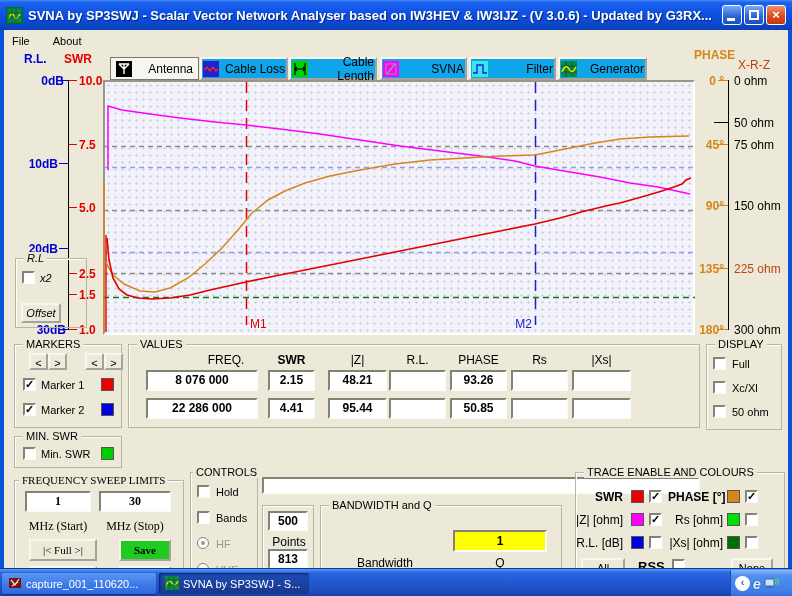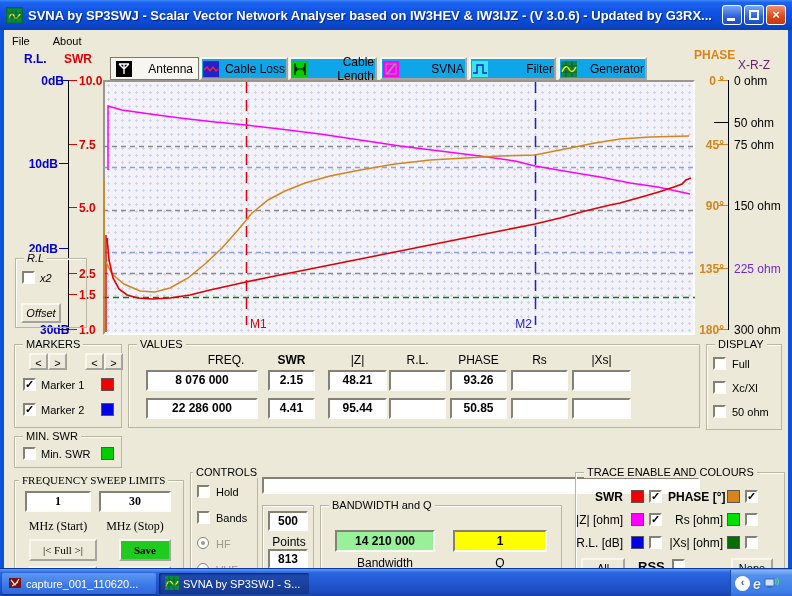--- a/index.html
+++ b/index.html
@@ -157,38 +157,38 @@
         <rect width="16" height="16" fill="#0c8a44"></rect>
         <path d="M0 5 H16 M0 11 H16 M5 0 V16 M11 0 V16" stroke="#065c2c" stroke-width="1"></path>
         <path d="M1 11 Q5 2 8 8 T15 6" stroke="#ffe600" stroke-width="1.4" fill="none"></path>
       </svg></span>
   <span class="lbl">Generator</span>
 </div>
 
 <div class="axlbl blue" style="left:24px;top:52px;">R.L.</div>
 <div class="axlbl red" style="left:64px;top:52px;">SWR</div>
 <div class="axlbl orange" style="left:694px;top:48px;">PHASE</div>
-<div class="axlbl" style="left:738px;top:58px;color:#701a75;font-weight:normal;">X-R-Z</div>
+<div class="axlbl" style="left:738px;top:58px;color:#c2410c;font-weight:normal;">X-R-Z</div>
 
 <div class="tick" style="left:68px;top:80px;width:1px;height:250px;"></div>
 <div class="tick" style="left:59px;top:80px;width:9px;height:1px;background:#0000cd;"></div>
 <div class="tick" style="left:59px;top:163px;width:9px;height:1px;background:#0000cd;"></div>
 <div class="tick" style="left:59px;top:248px;width:9px;height:1px;background:#0000cd;"></div>
 <div class="tick" style="left:59px;top:329px;width:9px;height:1px;background:#0000cd;"></div>
 <div class="tick" style="left:69px;top:80px;width:8px;height:1px;background:#e00000;"></div>
 <div class="tick" style="left:69px;top:144px;width:8px;height:1px;background:#e00000;"></div>
 <div class="tick" style="left:69px;top:207px;width:8px;height:1px;background:#e00000;"></div>
 <div class="tick" style="left:69px;top:273px;width:8px;height:1px;background:#e00000;"></div>
 <div class="tick" style="left:69px;top:294px;width:8px;height:1px;background:#e00000;"></div>
 <div class="tick" style="left:69px;top:329px;width:8px;height:1px;background:#e00000;"></div>
 
 <div class="axlbl blue" style="left:30px;top:74px;width:34px;text-align:right;">0dB</div>
 <div class="axlbl blue" style="left:24px;top:157px;width:34px;text-align:right;">10dB</div>
 <div class="axlbl blue" style="left:24px;top:242px;width:34px;text-align:right;">20dB</div>
-<div class="axlbl blue" style="left:40px;top:323px;width:34px;">30dB</div>
+<div class="axlbl blue" style="left:32px;top:323px;width:34px;text-align:right;">30dB</div>
 <div class="axlbl red" style="left:79px;top:74px;">10.0</div>
 <div class="axlbl red" style="left:79px;top:138px;">7.5</div>
 <div class="axlbl red" style="left:79px;top:201px;">5.0</div>
 <div class="axlbl red" style="left:79px;top:267px;">2.5</div>
 <div class="axlbl red" style="left:79px;top:288px;">1.5</div>
 <div class="axlbl red" style="left:79px;top:323px;">1.0</div>
 
 <div class="gbox" style="left:15px;top:258px;width:72px;height:70px;font-style:italic;">
   <span class="gtitle">R.L</span>
   <div class="cb" style="left:6px;top:12px;"></div>
@@ -206,21 +206,21 @@
 
 <div class="axlbl orange" style="left:688px;top:74px;width:36px;text-align:right;">0 °</div>
 <div class="axlbl orange" style="left:688px;top:138px;width:36px;text-align:right;">45°</div>
 <div class="axlbl orange" style="left:688px;top:199px;width:36px;text-align:right;">90°</div>
 <div class="axlbl orange" style="left:688px;top:262px;width:36px;text-align:right;">135°</div>
 <div class="axlbl orange" style="left:688px;top:323px;width:36px;text-align:right;">180°</div>
 <div class="axlbl" style="left:734px;top:74px;color:#000;font-weight:normal;font-size:12px;">0 ohm</div>
 <div class="axlbl" style="left:734px;top:116px;color:#000;font-weight:normal;font-size:12px;">50 ohm</div>
 <div class="axlbl" style="left:734px;top:138px;color:#000;font-weight:normal;font-size:12px;">75 ohm</div>
 <div class="axlbl" style="left:734px;top:199px;color:#000;font-weight:normal;font-size:12px;">150 ohm</div>
-<div class="axlbl" style="left:734px;top:262px;color:#6d28d9;font-weight:normal;font-size:12px;">225 ohm</div>
+<div class="axlbl" style="left:734px;top:262px;color:#c2410c;font-weight:normal;font-size:12px;">225 ohm</div>
 <div class="axlbl" style="left:734px;top:323px;color:#000;font-weight:normal;font-size:12px;">300 ohm</div>
 
 <div class="abs chart-panel">
   <svg width="592" height="255" viewBox="0 0 592 255">
 
     <line x1="0" y1="66.5" x2="592" y2="66.5" stroke="#8a8a8a" stroke-width="1.5" stroke-dasharray="5,4"></line>
     <line x1="0" y1="130.5" x2="592" y2="130.5" stroke="#8a8a8a" stroke-width="1.5" stroke-dasharray="5,4"></line>
     <line x1="0" y1="193.5" x2="592" y2="193.5" stroke="#8a8a8a" stroke-width="1.5" stroke-dasharray="5,4"></line>
     <line x1="0" y1="87.5" x2="592" y2="87.5" stroke="#8f9ce8" stroke-width="1.5" stroke-dasharray="5,4"></line>
     <line x1="0" y1="172.5" x2="592" y2="172.5" stroke="#8f9ce8" stroke-width="1.5" stroke-dasharray="5,4"></line>
@@ -325,21 +325,20 @@
 <div class="abs sunken" style="left:262px;top:477px;width:438px;height:17px;"></div>
 
 <div class="gbox" style="left:262px;top:505px;width:52px;height:91px;">
   <div class="valbox sunken" style="left:5px;top:5px;width:40px;height:20px;">500</div>
   <div class="plainlbl" style="left:0;top:29px;width:52px;text-align:center;font-size:12px;">Points</div>
   <div class="valbox sunken" style="left:5px;top:43px;width:40px;height:20px;">813</div>
 </div>
 
 <div class="gbox" style="left:320px;top:505px;width:242px;height:91px;">
   <span class="gtitle">BANDWIDTH and Q</span>
-  <div class="valbox sunken" style="left:14px;top:24px;width:100px;height:22px;background:#98f098;line-height:18px;">14 210 000</div>
   <div class="plainlbl" style="left:14px;top:50px;width:100px;text-align:center;font-size:12px;">Bandwidth</div>
   <div class="valbox sunken" style="left:132px;top:24px;width:94px;height:22px;background:#ffff00;line-height:18px;">1</div>
   <div class="plainlbl" style="left:132px;top:50px;width:94px;text-align:center;font-size:12px;">Q</div>
 </div>
 
 <div class="gbox" style="left:575px;top:472px;width:210px;height:124px;">
   <span class="gtitle">TRACE ENABLE AND COLOURS</span>
 
   <div class="plainlbl red" style="left:0;top:17px;width:47px;text-align:right;font-weight:bold;font-size:12px;">SWR</div>
   <div class="sw sw-red" style="left:55px;top:17px;"></div>

